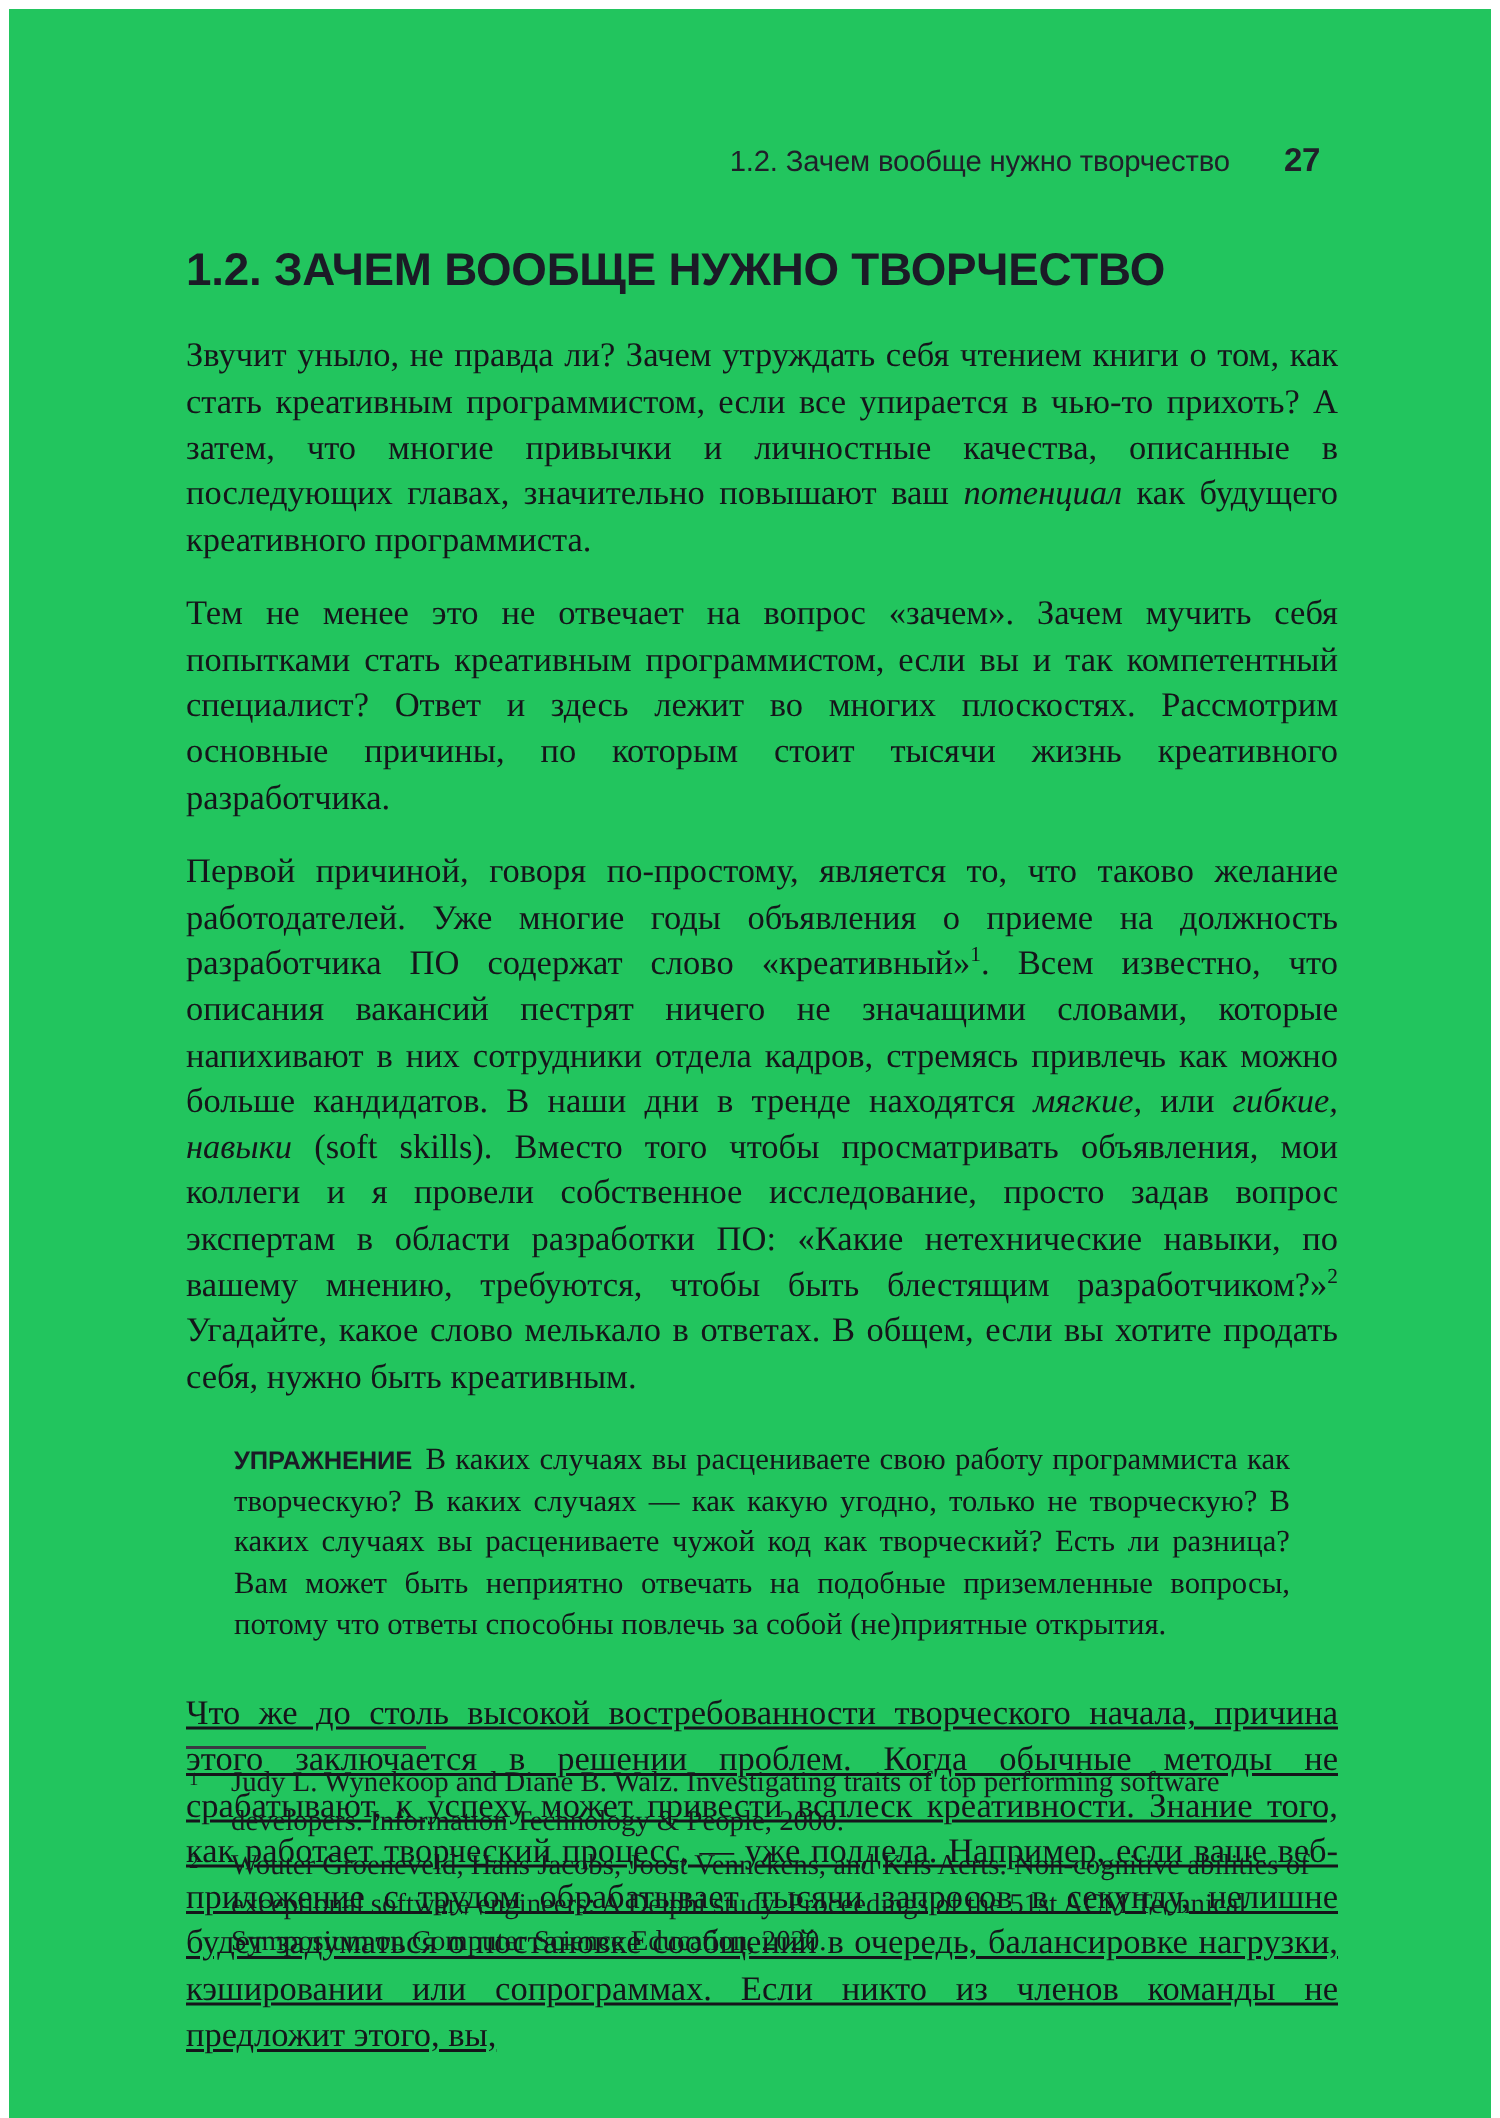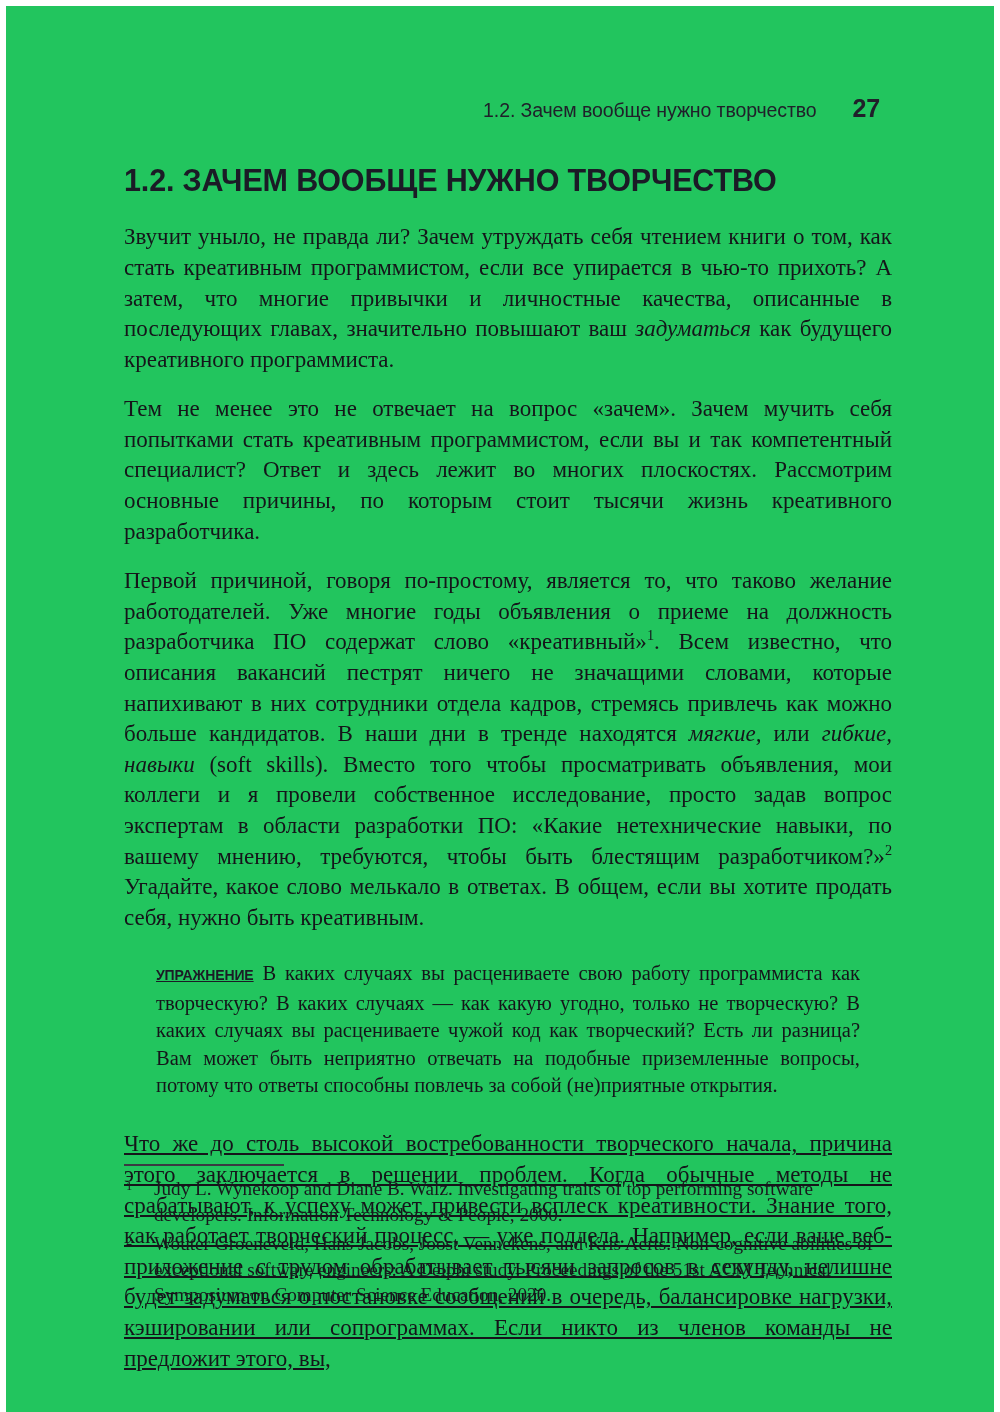--- a/index.html
+++ b/index.html
@@ -36,21 +36,21 @@
     justify-content: flex-end;
     font-family: "Liberation Sans", "DejaVu Sans", sans-serif;
     color: #20202a;
   }
   .running-head .rh-title {
     font-size: 19.5px;
     letter-spacing: -0.1px;
     white-space: nowrap;
   }
   .running-head .rh-folio {
-    font-size: 25px;
+    font-size: 22px;
     font-weight: 700;
     margin-left: 36px;
     letter-spacing: -0.2px;
   }
 
   
   .content {
     position: absolute;
     left: 118px;
     top: 158px;
@@ -97,25 +97,24 @@
   .exercise p {
     margin: 0;
     font-size: 20.5px;
     line-height: 27.4px;
     text-align: justify;
     color: #15151a;
   }
   .exercise .ex-label {
     font-family: "Liberation Sans", "DejaVu Sans", sans-serif;
     font-weight: 700;
-    font-size: 14px;
+    font-size: 17px;
     letter-spacing: -0.1px;
     color: #1b1b26;
     margin-right: 9px;
-    text-decoration: underline;
   }
 
   
   .footnotes {
     position: absolute;
     left: 118px;
     top: 1158px;
     width: 772px;
   }
   .fn-rule {
@@ -149,21 +148,21 @@
 
   <div class="running-head">
     <span class="rh-title">1.2. Зачем вообще нужно творчество</span>
     <span class="rh-folio">27</span>
   </div>
 
   <div class="content">
 
     <h1 class="section-title">1.2. ЗАЧЕМ ВООБЩЕ НУЖНО ТВОРЧЕСТВО</h1>
 
-    <p class="body-par"><span>Звучит уныло, не правда ли? Зачем утруждать себя чтением книги о том, как стать креативным программистом, если все упирается в чью-то прихоть? А затем, что многие привычки и личностные качества, описанные в последующих главах, значительно повышают ваш </span><em>задуматься</em><span> как будущего креативного программиста.</span></p>
+    <p class="body-par"><span>Звучит уныло, не правда ли? Зачем утруждать себя чтением книги о том, как стать креативным программистом, если все упирается в чью-то прихоть? А затем, что многие привычки и личностные качества, описанные в последующих главах, значительно повышают ваш </span><em>потенциал</em><span> как будущего креативного программиста.</span></p>
 
     <p class="body-par">Тем не менее это не отвечает на вопрос «зачем». Зачем мучить себя попытками стать креативным программистом, если вы и так компетентный специалист? Ответ и здесь лежит во многих плоскостях. Рассмотрим основные причины, по которым стоит тысячи жизнь креативного разработчика.</p>
 
     <p class="body-par"><span>Первой причиной, говоря по-простому, является то, что таково желание работодателей. Уже многие годы объявления о приеме на должность разработчика ПО содержат слово «креативный»</span><sup class="fnref">1</sup><span>. Всем известно, что описания вакансий пестрят ничего не значащими словами, которые напихивают в них сотрудники отдела кадров, стремясь привлечь как можно больше кандидатов. В наши дни в тренде находятся </span><em>мягкие,</em><span> или </span><em>гибкие, навыки</em><span> (soft skills). Вместо того чтобы просматривать объявления, мои коллеги и я провели собственное исследование, просто задав вопрос экспертам в области разработки ПО: «Какие нетехнические навыки, по вашему мнению, требуются, чтобы быть блестящим разработчиком?»</span><sup class="fnref">2</sup><span> Угадайте, какое слово мелькало в ответах. В общем, если вы хотите продать себя, нужно быть креативным.</span></p>
 
     <div class="exercise">
       <p><span class="ex-label">УПРАЖНЕНИЕ</span><span>В каких случаях вы расцениваете свою работу программиста как творческую? В каких случаях — как какую угодно, только не творческую? В каких случаях вы расцениваете чужой код как творческий? Есть ли разница? Вам может быть неприятно отвечать на подобные приземленные вопросы, потому что ответы способны повлечь за собой (не)приятные открытия.</span></p>
     </div>
 
     <p class="body-par">Что же до столь высокой востребованности творческого начала, причина этого заключается в решении проблем. Когда обычные методы не срабатывают, к успеху может привести всплеск креативности. Знание того, как работает творческий процесс, — уже полдела. Например, если ваше веб-приложение с трудом обрабатывает тысячи запросов в секунду, нелишне будет задуматься о постановке сообщений в очередь, балансировке нагрузки, кэшировании или сопрограммах. Если никто из членов команды не предложит этого, вы,</p>

